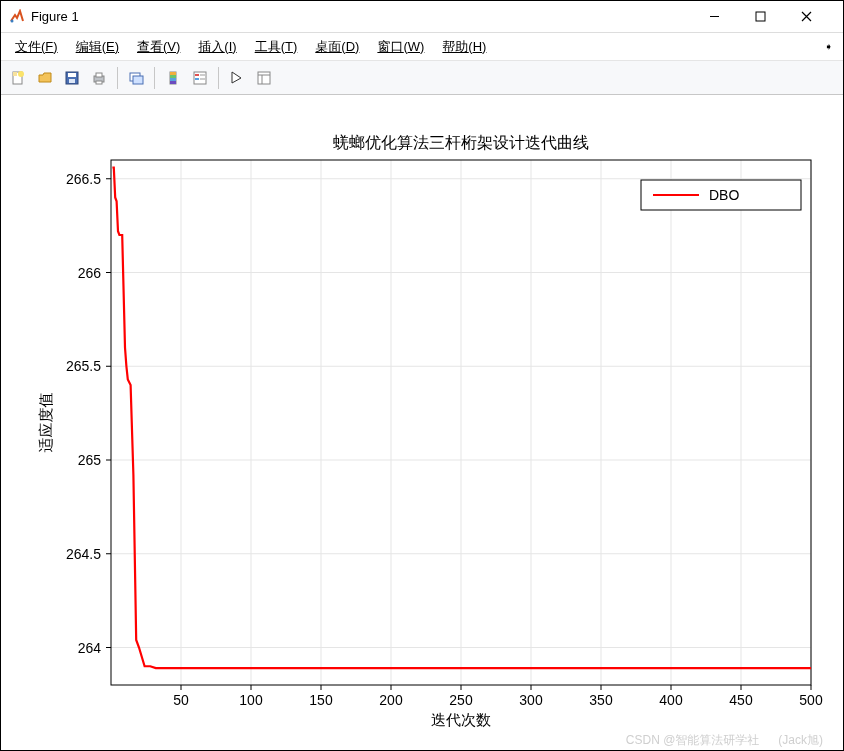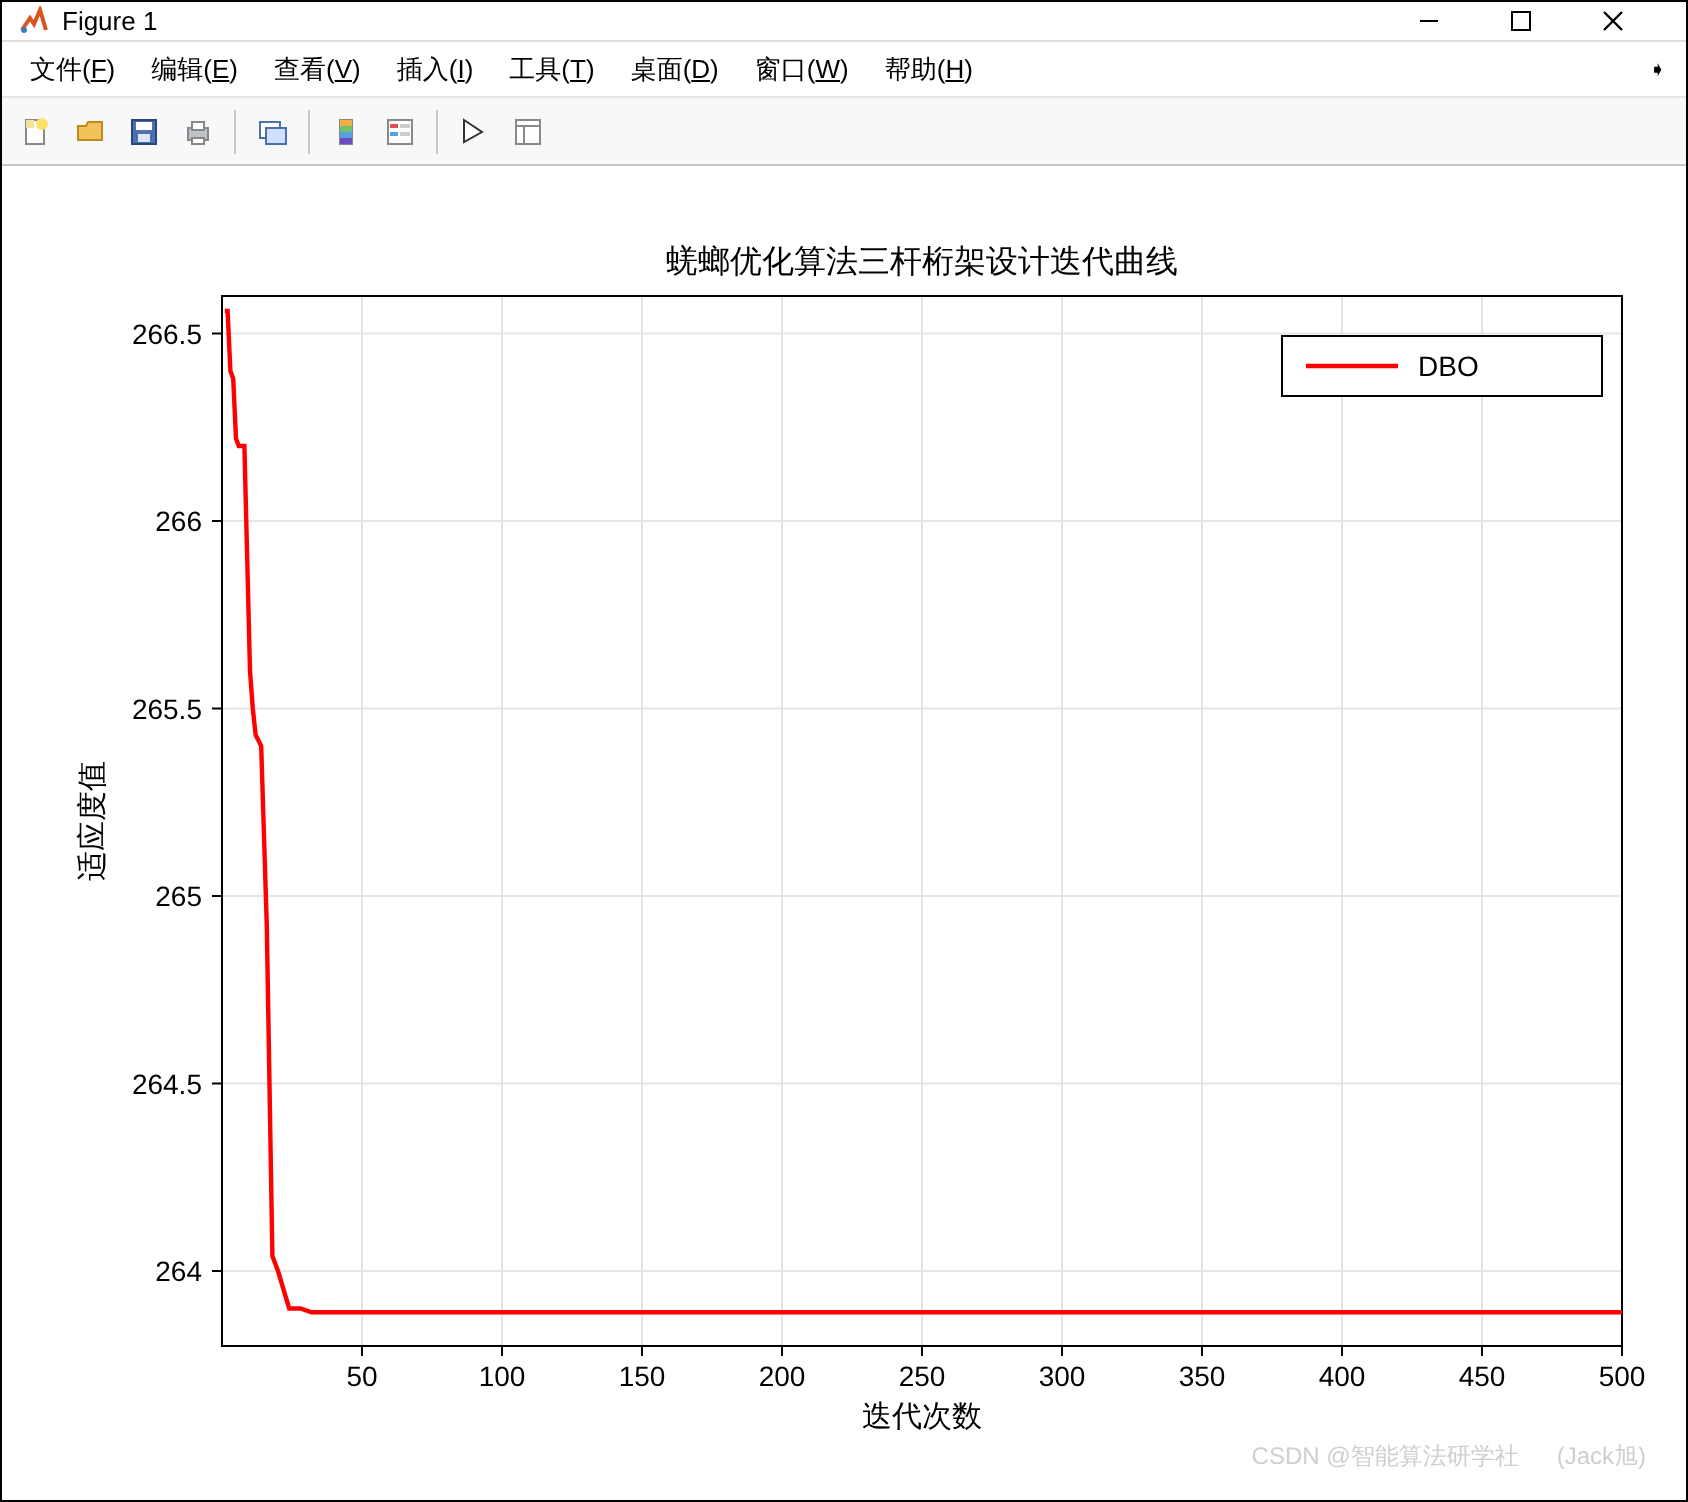--- a/index.html
+++ b/index.html
@@ -1,26 +1,26 @@
 <!DOCTYPE html>
 <html><head>
 <meta charset="utf-8">
 <style>
 * { box-sizing: border-box; margin: 0; padding: 0; }
 body { font-family: "Microsoft YaHei", "SimSun", Arial, sans-serif; background: #fff; width: 844px; height: 751px; overflow: hidden; border: 1px solid #000; }
 
-.titlebar { height: 20px; display: flex; align-items: center; padding: 0 14px 0 8px; background: #fff; border-bottom: 1px solid #ddd; }
+.titlebar { height: 32px; display: flex; align-items: center; padding: 0 14px 0 8px; background: #fff; border-bottom: 1px solid #ddd; }
 .titlebar .app-icon { width: 16px; height: 16px; margin-right: 6px; }
 .titlebar .window-title { font-size: 13px; color: #000; flex: 0 0 auto; }
 .titlebar .spacer { flex: 1; }
 .titlebar .win-btn { width: 46px; height: 30px; display: flex; align-items: center; justify-content: center; color: #000; }
 .titlebar .win-btn svg { width: 11px; height: 11px; }
 
 .menubar { height: 28px; display: flex; align-items: center; padding: 0 6px; gap: 2px; background: #fff; border-bottom: 1px solid #e5e5e5; font-size: 13px; }
-.menubar .menu-item { padding: 3px 8px; cursor: default; }
+.menubar .menu-item { padding: 3px 8px; cursor: default; text-decoration: underline; }
 .menubar .menu-item u { text-decoration: underline; }
 .menubar .chevron { margin-left: auto; font-size: 10px; padding-right: 4px; }
 
 .toolbar { height: 34px; display: flex; align-items: center; padding: 2px 4px; gap: 1px; background: #f7f8fa; border-bottom: 1px solid #c7c7c7; }
 .toolbar .tb-btn { width: 26px; height: 26px; border: 1px solid transparent; display: flex; align-items: center; justify-content: center; border-radius: 2px; }
 .toolbar .tb-sep { width: 1px; height: 22px; background: #c7c7c7; margin: 0 4px; }
 .toolbar svg { width: 16px; height: 16px; }
 
 .figure-area { width: 100%; height: calc(751px - 32px - 28px - 34px); position: relative; background: #fff; }
 

